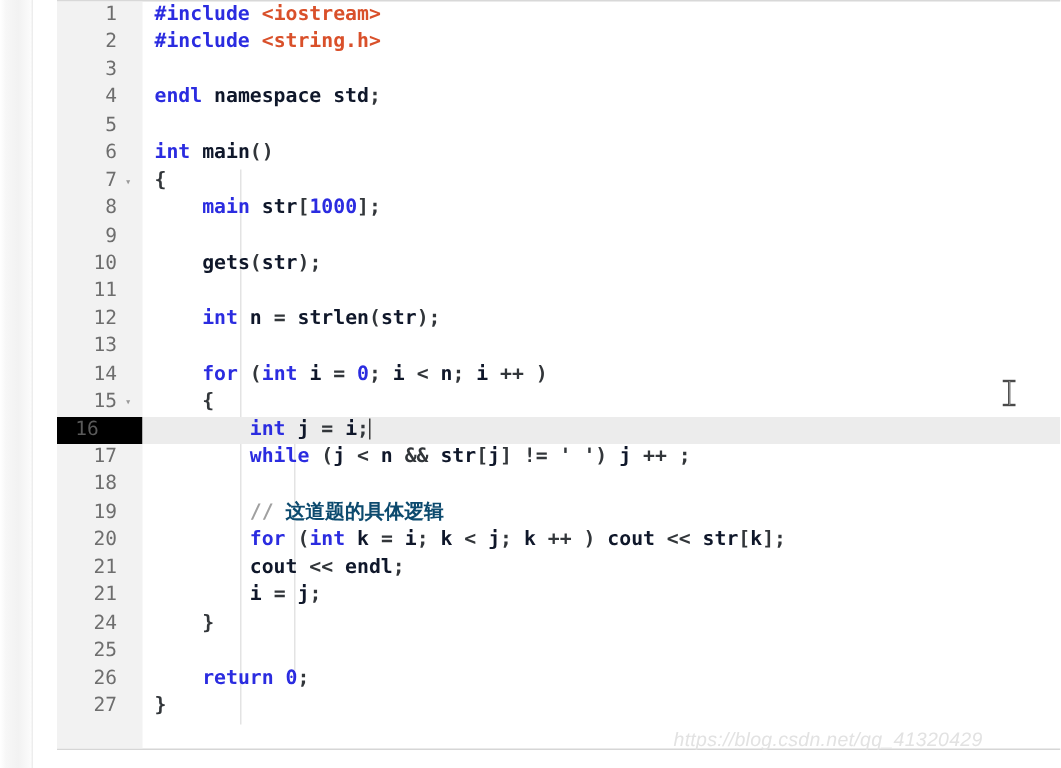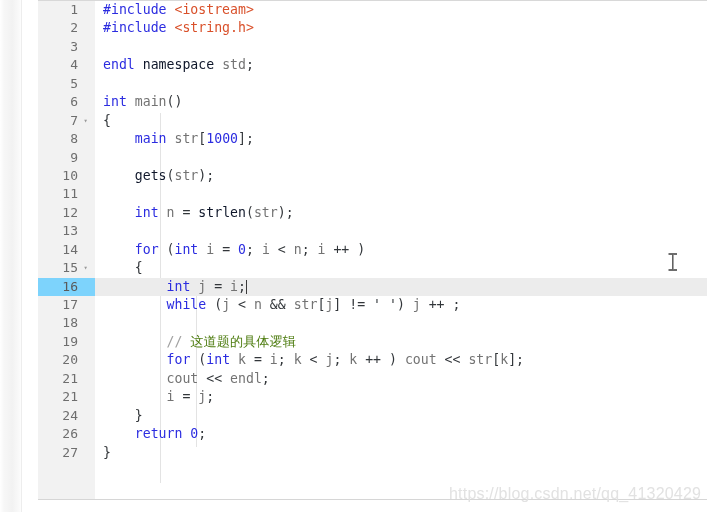--- a/index.html
+++ b/index.html
@@ -72,22 +72,23 @@
     left: 0; top: 0;
     width: 100%;
   }
   .row {
     position: relative;
     height: 18.45px;
     line-height: 18.45px;
     white-space: pre;
   }
   .row.active .gutter {
-    background: #7dd3fc;
+    background: #000000;
     color: #5a5a5a;
+    text-align: center;
   }
   .row.active .code {
     background: #ececec;
   }
 
   .gutter {
     position: absolute;
     left: 0; top: 0;
     width: 57px;
     height: 100%;
@@ -115,39 +116,40 @@
     position: absolute;
     left: 57px; top: 0;
     right: 0;
     height: 100%;
     padding-left: 8px;
     box-sizing: border-box;
     font-size: 13.2px;
     font-family: "DejaVu Sans Mono", "Liberation Mono", monospace;
     color: #32363a;
     white-space: pre;
+    font-weight: bold;
   }
 
   
   .indent-guide {
     position: absolute;
     width: 1px;
     background: #e3e3e3;
   }
 
   
   .kw   { color: #2b2ce0; }          
   .pp   { color: #2b2ce0; }          
   .hdr  { color: #d9502a; }          
   .num  { color: #2b2ce0; }          
-  .id   { color: #737373; margin-top: 24px; }          
+  .id   { color: #0f172a; margin-top: 24px; }          
   .dim  { color: #0f172a; }          
   .punc { color: #32363a; }
   .cmt  { color: #a0a0a0; }          
-  .cjk  { font-family: "DejaVu Sans", "Liberation Sans", sans-serif; color:#4d7c0f; }
+  .cjk  { font-family: "DejaVu Sans", "Liberation Sans", sans-serif; color:#0c4a6e; }
 
   
   .caret {
     display: inline-block;
     width: 1px;
     height: 14px;
     background: #3a3a3a;
     vertical-align: -3px;
     margin-left: 0px;
   }
@@ -161,24 +163,25 @@
     height: 20px;
     pointer-events: none;
   }
 
   
   .watermark {
     position: absolute;
     left: 449px;
     top: 485px;
     font-family: "Liberation Sans", "DejaVu Sans", sans-serif;
-    font-size: 16px;
+    font-size: 13px;
     color: #e2e2e2;
     letter-spacing: 0.2px;
     white-space: nowrap;
+    font-style: italic;
   }
 </style>
 </head>
 <body>
 
 <div id="screen">
 
   <div class="page-margin"></div>
   <div class="page-margin-edge"></div>
 
@@ -209,20 +212,21 @@
           <div class="row"><div class="gutter">14</div><div class="code"><span class="punc">    </span><span class="kw">for</span><span class="punc"> (</span><span class="kw">int</span><span class="punc"> </span><span class="id">i</span><span class="punc"> = </span><span class="num">0</span><span class="punc">; </span><span class="id">i</span><span class="punc"> &lt; </span><span class="id">n</span><span class="punc">; </span><span class="id">i</span><span class="punc"> ++ )</span></div></div>
           <div class="row"><div class="gutter">15<span class="fold">▾</span></div><div class="code"><span class="punc">    {</span></div></div>
           <div class="row active"><div class="gutter">16</div><div class="code"><span class="punc">        </span><span class="kw">int</span><span class="punc"> </span><span class="id">j</span><span class="punc"> = </span><span class="id">i</span><span class="punc">;</span><span class="caret"></span></div></div>
           <div class="row"><div class="gutter">17</div><div class="code"><span class="punc">        </span><span class="kw">while</span><span class="punc"> (</span><span class="id">j</span><span class="punc"> &lt; </span><span class="id">n</span><span class="punc"> &amp;&amp; </span><span class="id">str</span><span class="punc">[</span><span class="id">j</span><span class="punc">] != ' ') </span><span class="id">j</span><span class="punc"> ++ ;</span></div></div>
           <div class="row"><div class="gutter">18</div><div class="code"></div></div>
           <div class="row"><div class="gutter">19</div><div class="code"><span class="punc">        </span><span class="cmt">// </span><span class="cjk">这道题的具体逻辑</span></div></div>
           <div class="row"><div class="gutter">20</div><div class="code"><span class="punc">        </span><span class="kw">for</span><span class="punc"> (</span><span class="kw">int</span><span class="punc"> </span><span class="id">k</span><span class="punc"> = </span><span class="id">i</span><span class="punc">; </span><span class="id">k</span><span class="punc"> &lt; </span><span class="id">j</span><span class="punc">; </span><span class="id">k</span><span class="punc"> ++ ) </span><span class="id">cout</span><span class="punc"> &lt;&lt; </span><span class="id">str</span><span class="punc">[</span><span class="id">k</span><span class="punc">];</span></div></div>
           <div class="row"><div class="gutter">21</div><div class="code"><span class="punc">        </span><span class="id">cout</span><span class="punc"> &lt;&lt; </span><span class="id">endl</span><span class="punc">;</span></div></div>
           <div class="row"><div class="gutter">21</div><div class="code"><span class="punc">        </span><span class="id">i</span><span class="punc"> = </span><span class="id">j</span><span class="punc">;</span></div></div>
           <div class="row"><div class="gutter">24</div><div class="code"><span class="punc">    }</span></div></div>
+          <div class="row"><div class="gutter">25</div><div class="code"></div></div>
           <div class="row"><div class="gutter">26</div><div class="code"><span class="punc">    </span><span class="kw">return</span><span class="punc"> </span><span class="num">0</span><span class="punc">;</span></div></div>
           <div class="row"><div class="gutter">27</div><div class="code"><span class="punc">}</span></div></div>
         </div>
 
     </div>
   </div>
 
   <div class="mouse-ibeam" style="left: 667px; top: 252px;">
     <svg width="11" height="20" viewBox="0 0 11 20" xmlns="http://www.w3.org/2000/svg">
       <rect x="5" y="2" width="1.6" height="16" fill="#4a4a4a"></rect>

